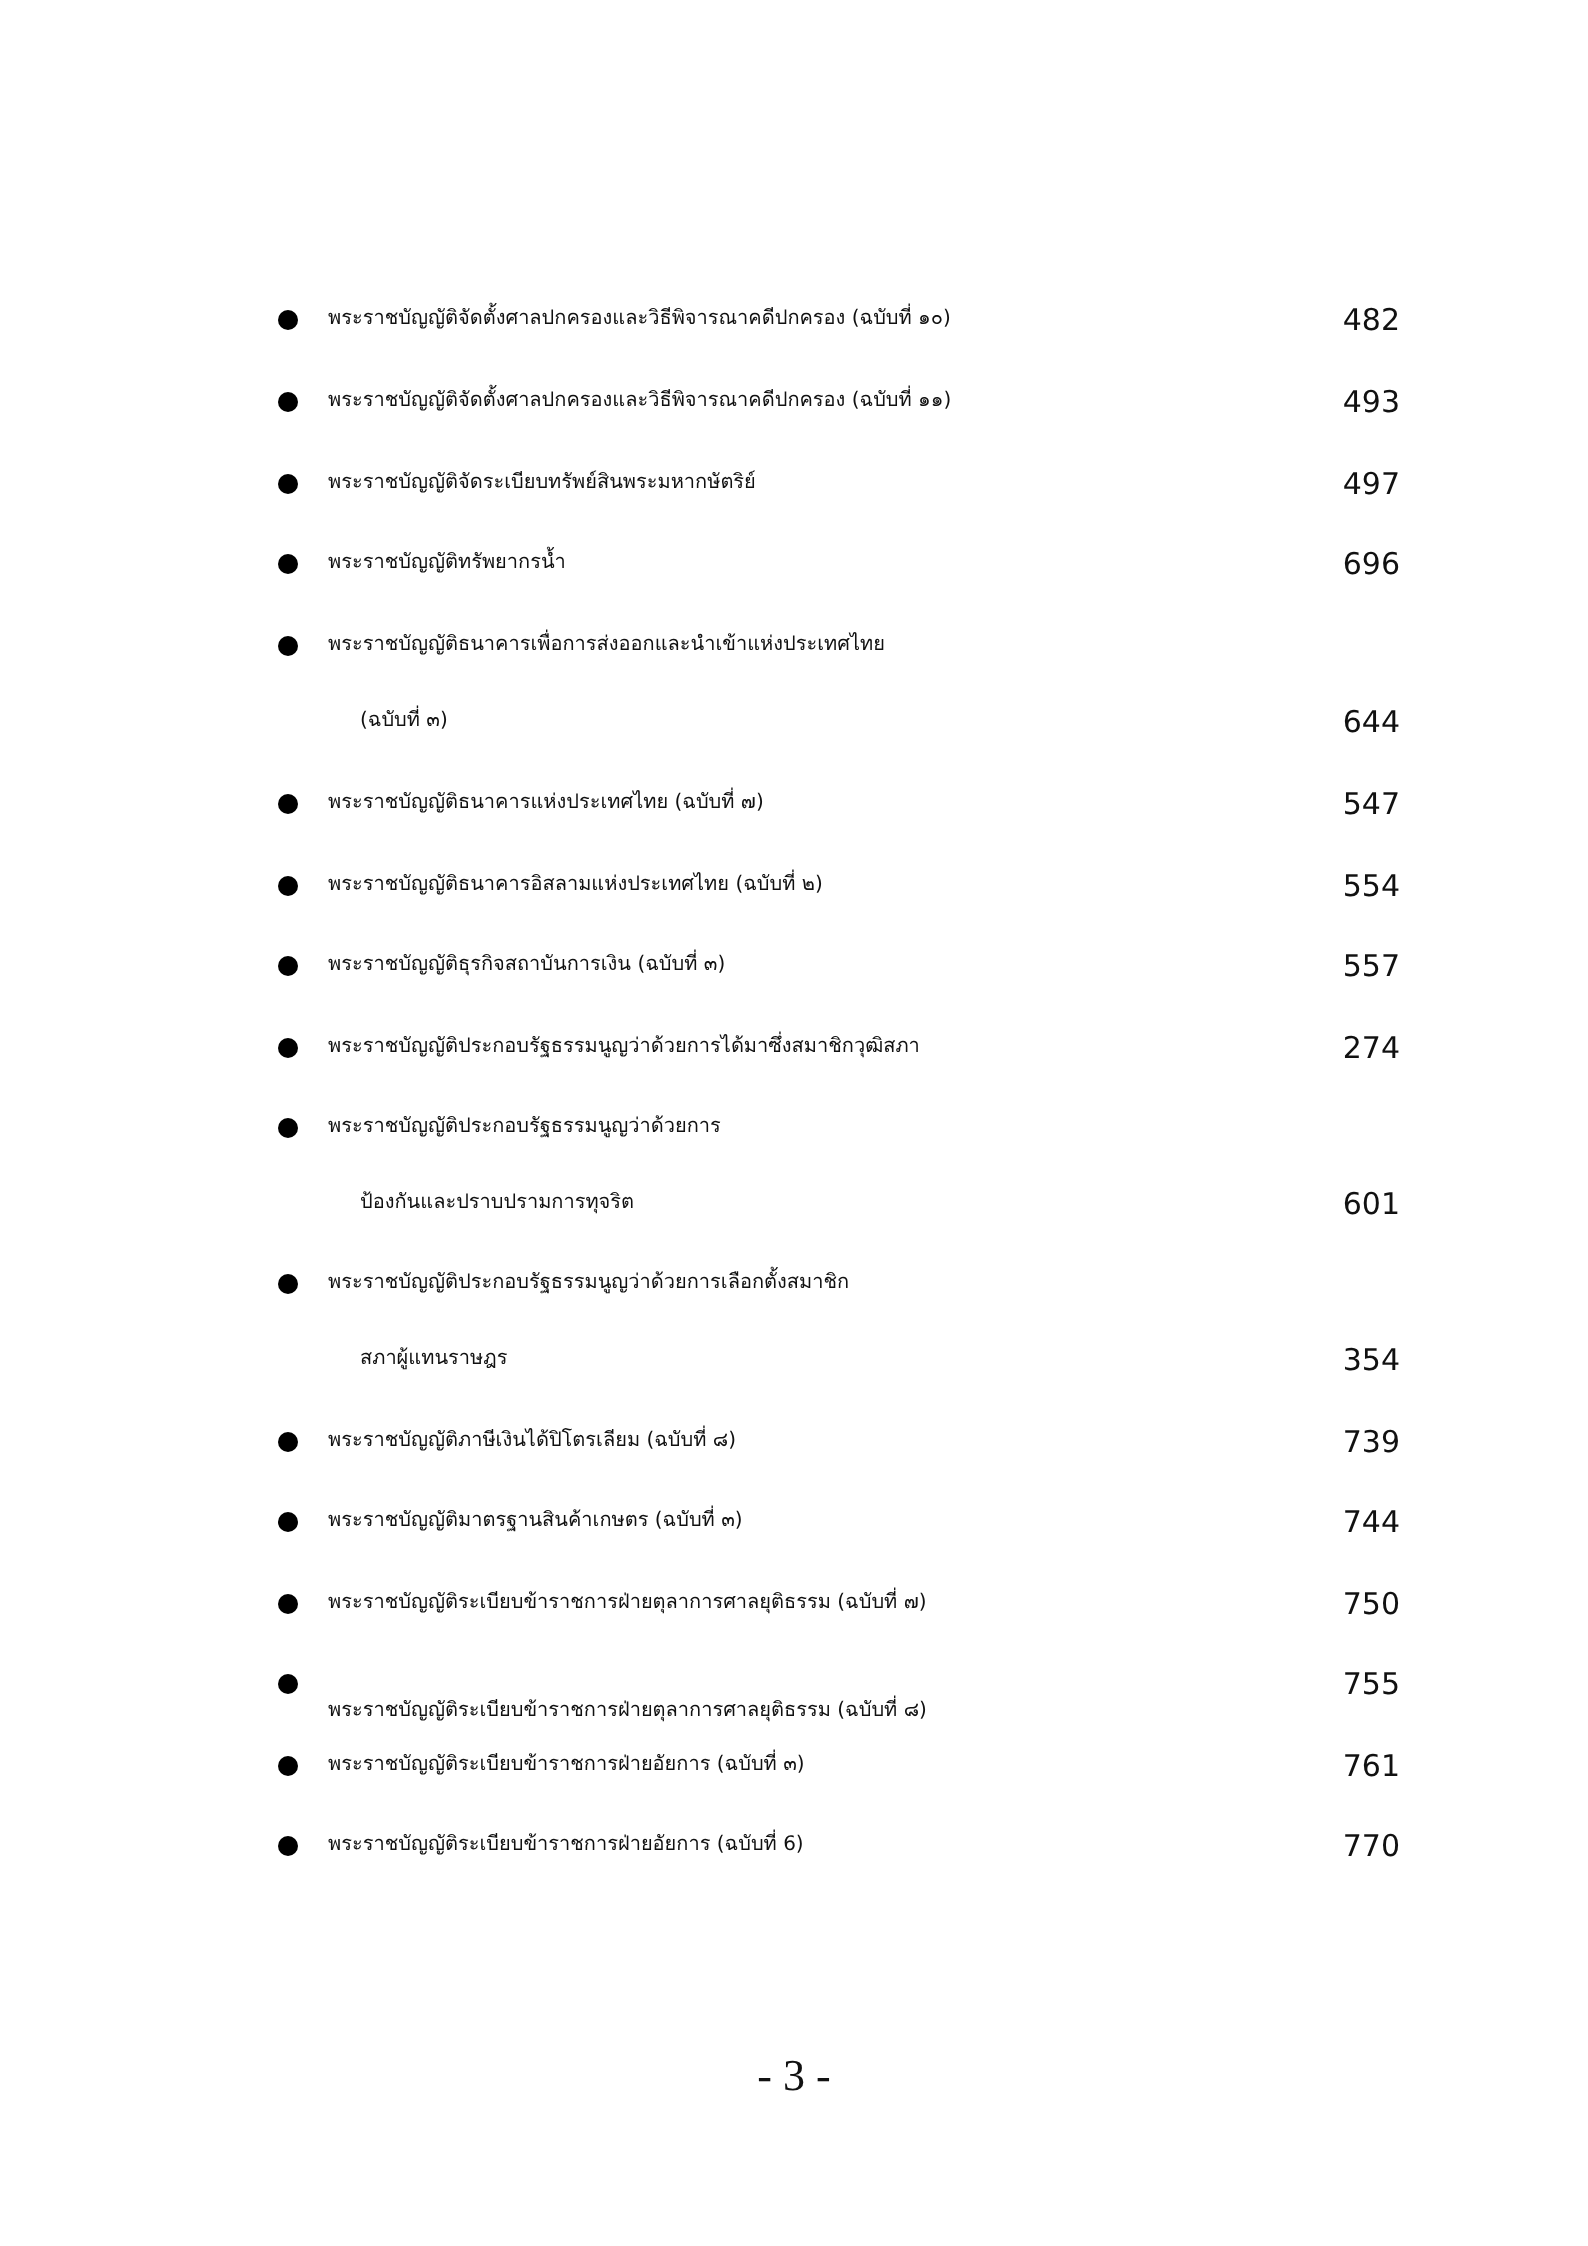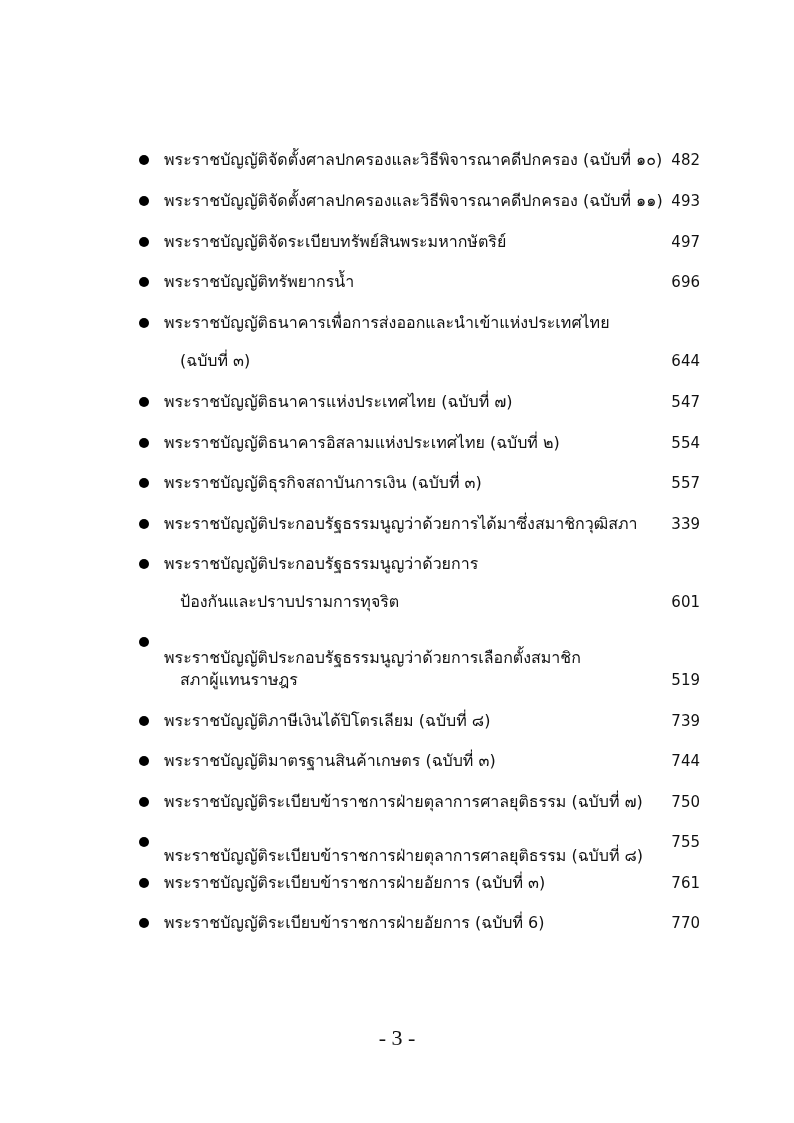--- a/index.html
+++ b/index.html
@@ -1,19 +1,19 @@
 <!DOCTYPE html>
 <html><head>
   <meta charset="utf-8">
   <style>
     html, body { margin: 0; padding: 0; background: #ffffff; }
     body { width: 794px; height: 1123px; position: relative; overflow: hidden; font-family: "DejaVu Sans", sans-serif; color: #111; }
     .toc { position: absolute; left: 0; top: 0; width: 794px; }
     .entry { position: absolute; left: 0; width: 794px; }
-    .line { position: absolute; height: 30px; line-height: 30px; font-size: 16px; white-space: nowrap; }
+    .line { position: absolute; height: 30px; line-height: 30px; font-size: 10px; white-space: nowrap; }
     .bullet { position: absolute; left: 139px; width: 10px; height: 10px; border-radius: 50%; background: #000; }
     .title { left: 164px; }
     .cont { left: 180px; }
     .page { position: absolute; right: 94px; height: 30px; line-height: 30px; font-size: 15px; text-align: left; }
     .footer { position: absolute; top: 1025px; left: 0; width: 794px; text-align: center; font-family: "Liberation Serif", serif; font-size: 22px; }
   </style>
 </head>
 <body>
 
 <div class="toc">
@@ -63,35 +63,35 @@
 
   <div class="entry" style="top:468px">
     <span class="bullet" style="top:10px"></span>
     <span class="line title" style="top:0">พระราชบัญญัติธุรกิจสถาบันการเงิน (ฉบับที่ ๓)</span>
     <span class="page" style="top:0">557</span>
   </div>
 
   <div class="entry" style="top:509px">
     <span class="bullet" style="top:10px"></span>
     <span class="line title" style="top:0">พระราชบัญญัติประกอบรัฐธรรมนูญว่าด้วยการได้มาซึ่งสมาชิกวุฒิสภา</span>
-    <span class="page" style="top:0">339</span>
+    <span class="page" style="top:0">274</span>
   </div>
 
   <div class="entry" style="top:549px">
     <span class="bullet" style="top:10px"></span>
     <span class="line title" style="top:0">พระราชบัญญัติประกอบรัฐธรรมนูญว่าด้วยการ</span>
     <span class="line cont" style="top:38px">ป้องกันและปราบปรามการทุจริต</span>
     <span class="page" style="top:38px">601</span>
   </div>
 
   <div class="entry" style="top:627px">
     <span class="bullet" style="top:10px"></span>
-    <span class="line title" style="top:16px">พระราชบัญญัติประกอบรัฐธรรมนูญว่าด้วยการเลือกตั้งสมาชิก</span>
+    <span class="line title" style="top:0">พระราชบัญญัติประกอบรัฐธรรมนูญว่าด้วยการเลือกตั้งสมาชิก</span>
     <span class="line cont" style="top:38px">สภาผู้แทนราษฎร</span>
-    <span class="page" style="top:38px">519</span>
+    <span class="page" style="top:38px">354</span>
   </div>
 
   <div class="entry" style="top:706px">
     <span class="bullet" style="top:10px"></span>
     <span class="line title" style="top:0">พระราชบัญญัติภาษีเงินได้ปิโตรเลียม (ฉบับที่ ๘)</span>
     <span class="page" style="top:0">739</span>
   </div>
 
   <div class="entry" style="top:746px">
     <span class="bullet" style="top:10px"></span>

